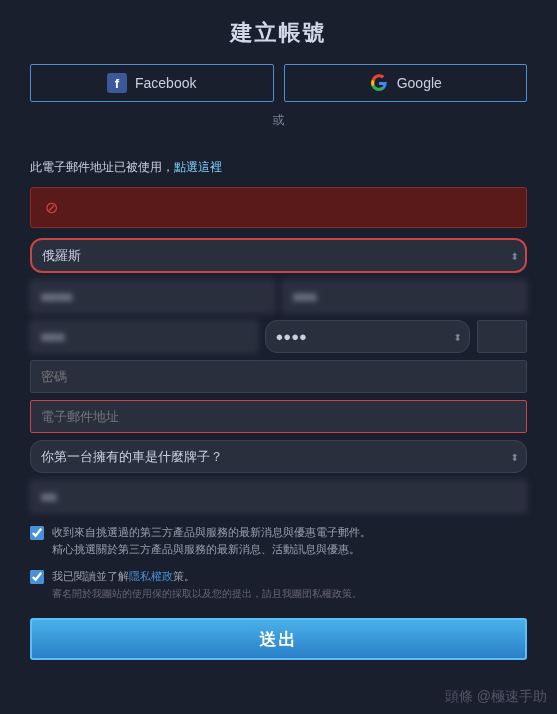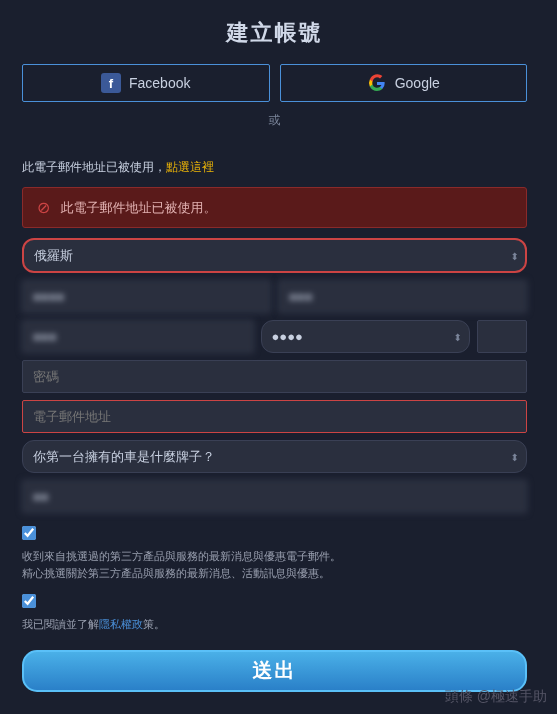--- a/index.html
+++ b/index.html
@@ -8,21 +8,21 @@
       min-height: 714px;
       background: #1a1f2e;
       font-family: 'Microsoft JhengHei', 'PingFang TC', Arial, sans-serif;
       color: #c8d0e0;
       font-size: 13px;
     }
     .page-container {
       width: 557px;
       min-height: 714px;
       background: #1a1f2e;
-      padding: 18px 30px 20px 22px;
+      padding: 18px 30px 20px 30px;
       position: relative;
     }
     .page-title {
       text-align: center;
       font-size: 22px;
       font-weight: bold;
       color: #d0d8e8;
       margin-bottom: 16px;
       letter-spacing: 2px;
     }
@@ -63,21 +63,21 @@
       font-size: 12px;
       margin-bottom: 10px;
     }
     .info-text {
       font-size: 12px;
       color: #c8d0e0;
       margin-bottom: 4px;
       line-height: 1.6;
     }
     .info-text a {
-      color: #eab308;
+      color: #7dd3fc;
       text-decoration: none;
     }
     .error-box {
       background: #5a1a1a;
       border: 1px solid #8a2a2a;
       border-radius: 3px;
       padding: 10px 14px;
       display: flex;
       align-items: center;
       gap: 10px;
@@ -169,21 +169,20 @@
     }
     .day-input {
       width: 50px;
       text-align: center;
     }
     .checkbox-row {
       display: flex;
       align-items: flex-start;
       gap: 8px;
       margin-top: 4px;
-      flex-direction: column;
     }
     .checkbox-row input[type="checkbox"] {
       width: 14px;
       height: 14px;
       margin-top: 2px;
       accent-color: #4a90d9;
       flex-shrink: 0;
     }
     .checkbox-label {
       font-size: 11px;
@@ -193,24 +192,24 @@
     .checkbox-label a {
       color: #4a90d9;
       text-decoration: none;
     }
     .submit-btn {
       width: 100%;
       height: 42px;
       background: linear-gradient(to bottom, #4ab0e8, #2a80c8);
       border: 2px solid #5ac0f8;
       color: white;
-      font-size: 20px;
+      font-size: 17px;
       font-weight: bold;
       cursor: pointer;
-      border-radius: 15px;
+      border-radius: 3px;
       letter-spacing: 2px;
       margin-top: 10px;
       font-family: Liberation Sans, sans-serif;
     }
     .watermark {
       position: absolute;
       bottom: 8px;
       right: 10px;
       font-size: 14px;
       color: #556;
@@ -247,21 +246,20 @@
     <span>或</span>
   </div>
 
   <div class="info-text">
     <br>
     <span>此電子郵件地址已被使用，</span><a href="#">點選這裡</a>
   </div>
 
   <div class="error-box">
     <span class="error-icon">⊘</span>
-    <span>此電子郵件地址已被使用。</span>
   </div>
 
   <div class="form-section">
 
     <div class="country-select-wrapper">
       <select class="form-select country-select">
         <option>俄羅斯</option>
         <option>台灣</option>
         <option>中國</option>
         <option>美國</option>
@@ -303,20 +301,21 @@
         收到來自挑選過的第三方產品與服務的最新消息與優惠電子郵件。<br>
         精心挑選關於第三方產品與服務的最新消息、活動訊息與優惠。
       </span>
     </div>
 
     <div class="checkbox-row">
       <input type="checkbox" checked="" style="">
       <span class="checkbox-label">
         我已閱讀並了解<a href="#">隱私權政</a>策。
         <br>
+        <span style="color:#667; font-size:10px;">審名開於我團站的使用保的採取以及您的提出，請且我團団私權政策。</span>
       </span>
     </div>
 
     <button class="submit-btn">送出</button>
   </div>
 
   <div class="watermark">頭條 @極速手助</div>
 </div>
 
 </body></html>

